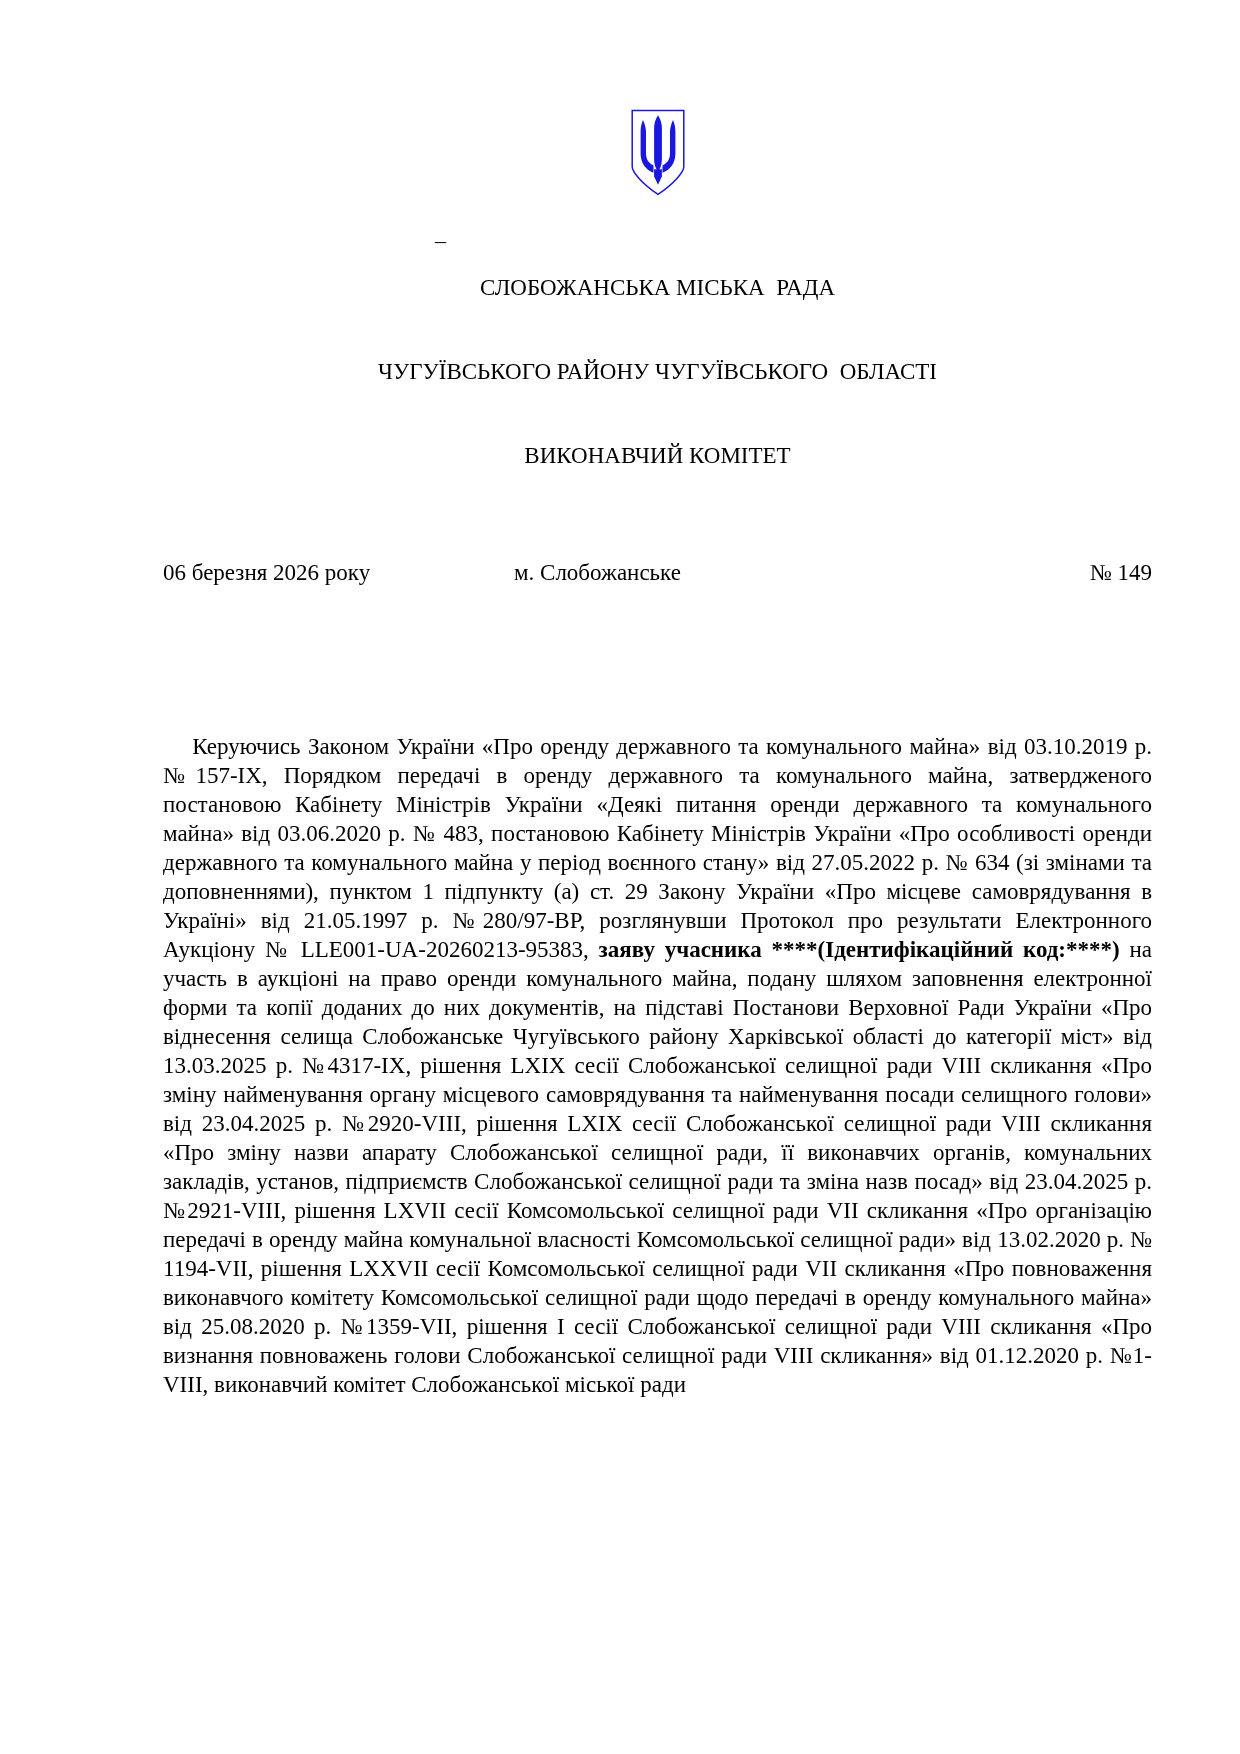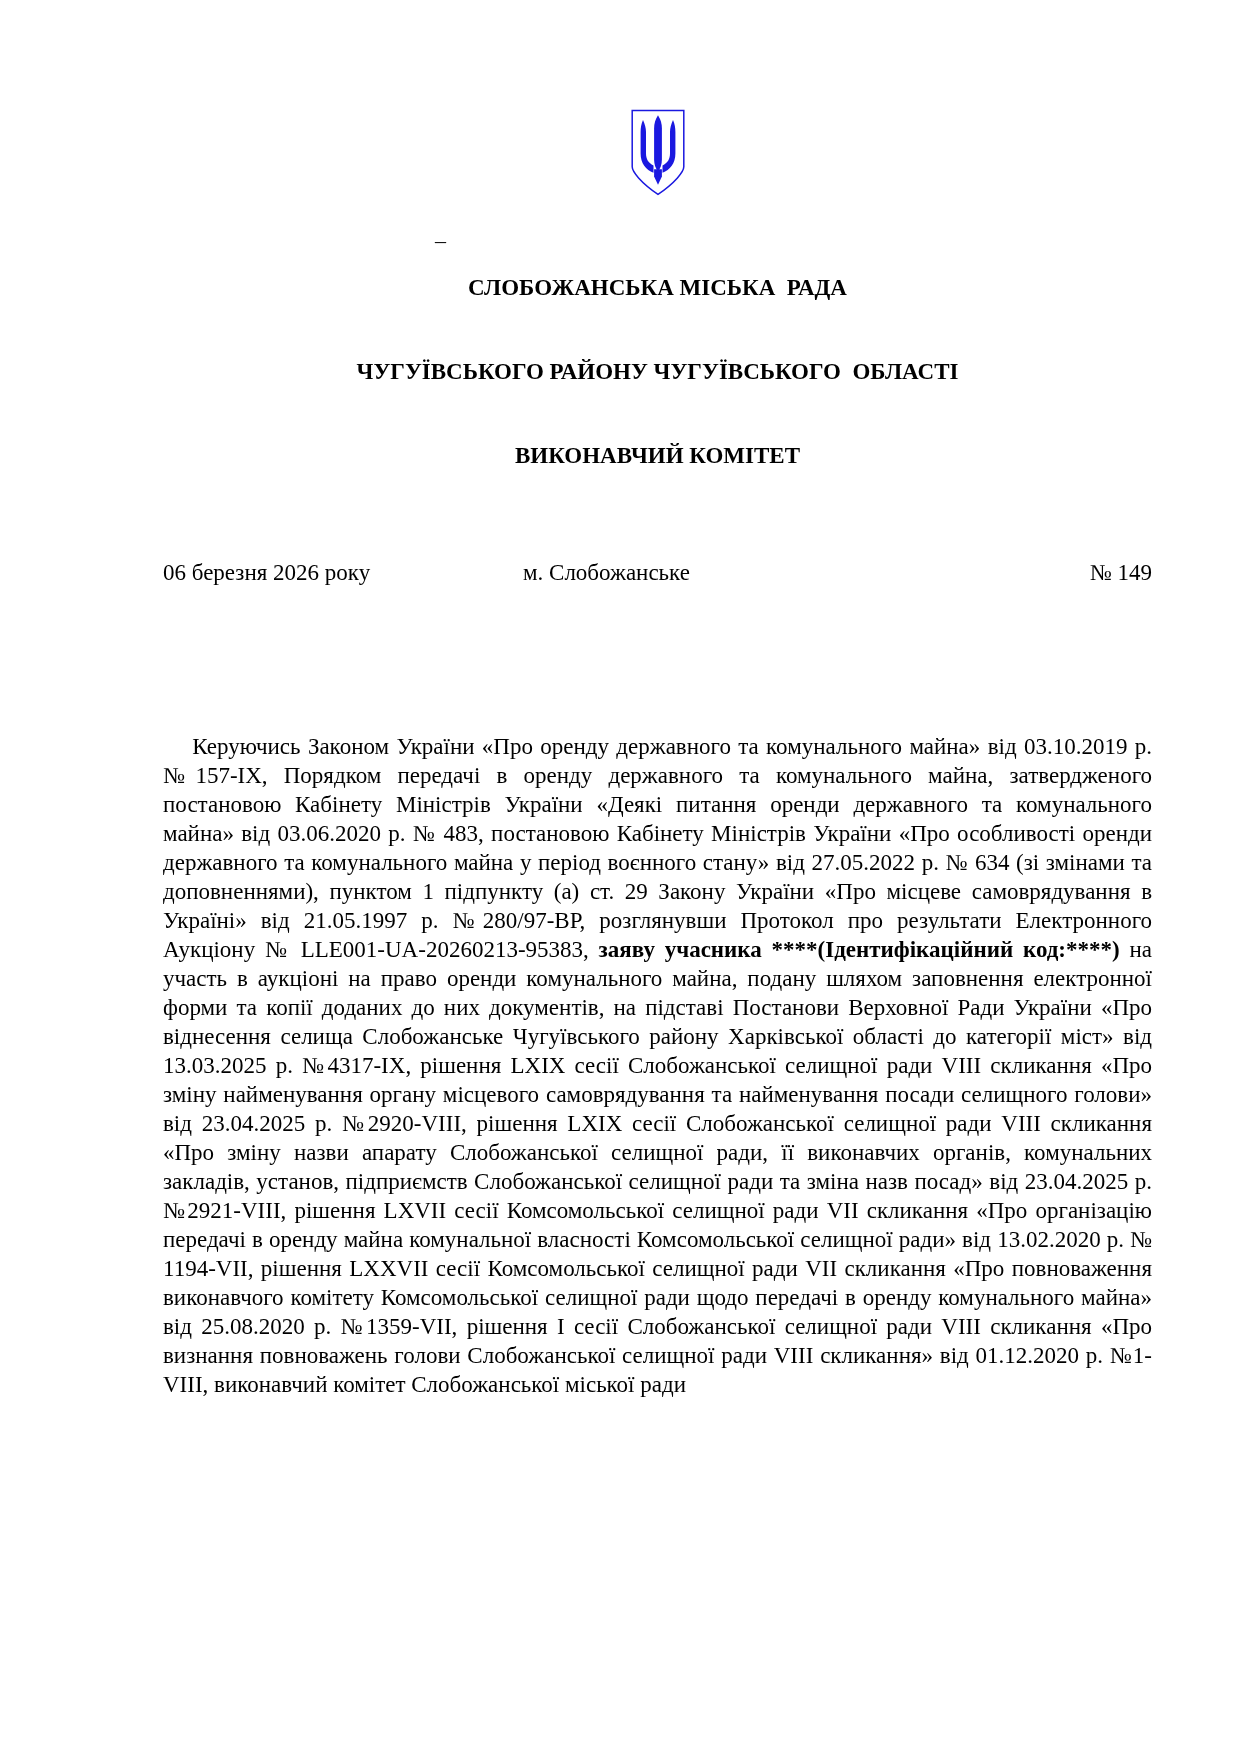--- a/index.html
+++ b/index.html
@@ -25,21 +25,21 @@
     text-align: center;
     margin-bottom: 10px;
   }
   .emblem-wrap svg {
     width: 60px;
     height: 96px;
     display: inline-block;
   }
   .org-header {
     text-align: center;
-    font-weight: bold;
+    font-weight: normal;
     font-size: 23px;
     line-height: 28px;
     white-space: pre-wrap;
   }
   .stray-mark {
     position: absolute;
     left: 435px;
     top: 218px;
     font-weight: normal;
     font-size: 22px;
@@ -53,21 +53,21 @@
   }
   .meta-row {
     position: relative;
     margin-top: 32px;
     display: flex;
     justify-content: space-between;
     white-space: pre-wrap;
   }
   .meta-place {
     position: absolute;
-    left: 360px;
+    left: 351px;
     top: 0;
     text-align: center;
   }
   .subject {
     margin-top: 28px;
     width: 382px;
     font-weight: bold;
     line-height: 32px;
     white-space: pre-wrap;
   }

